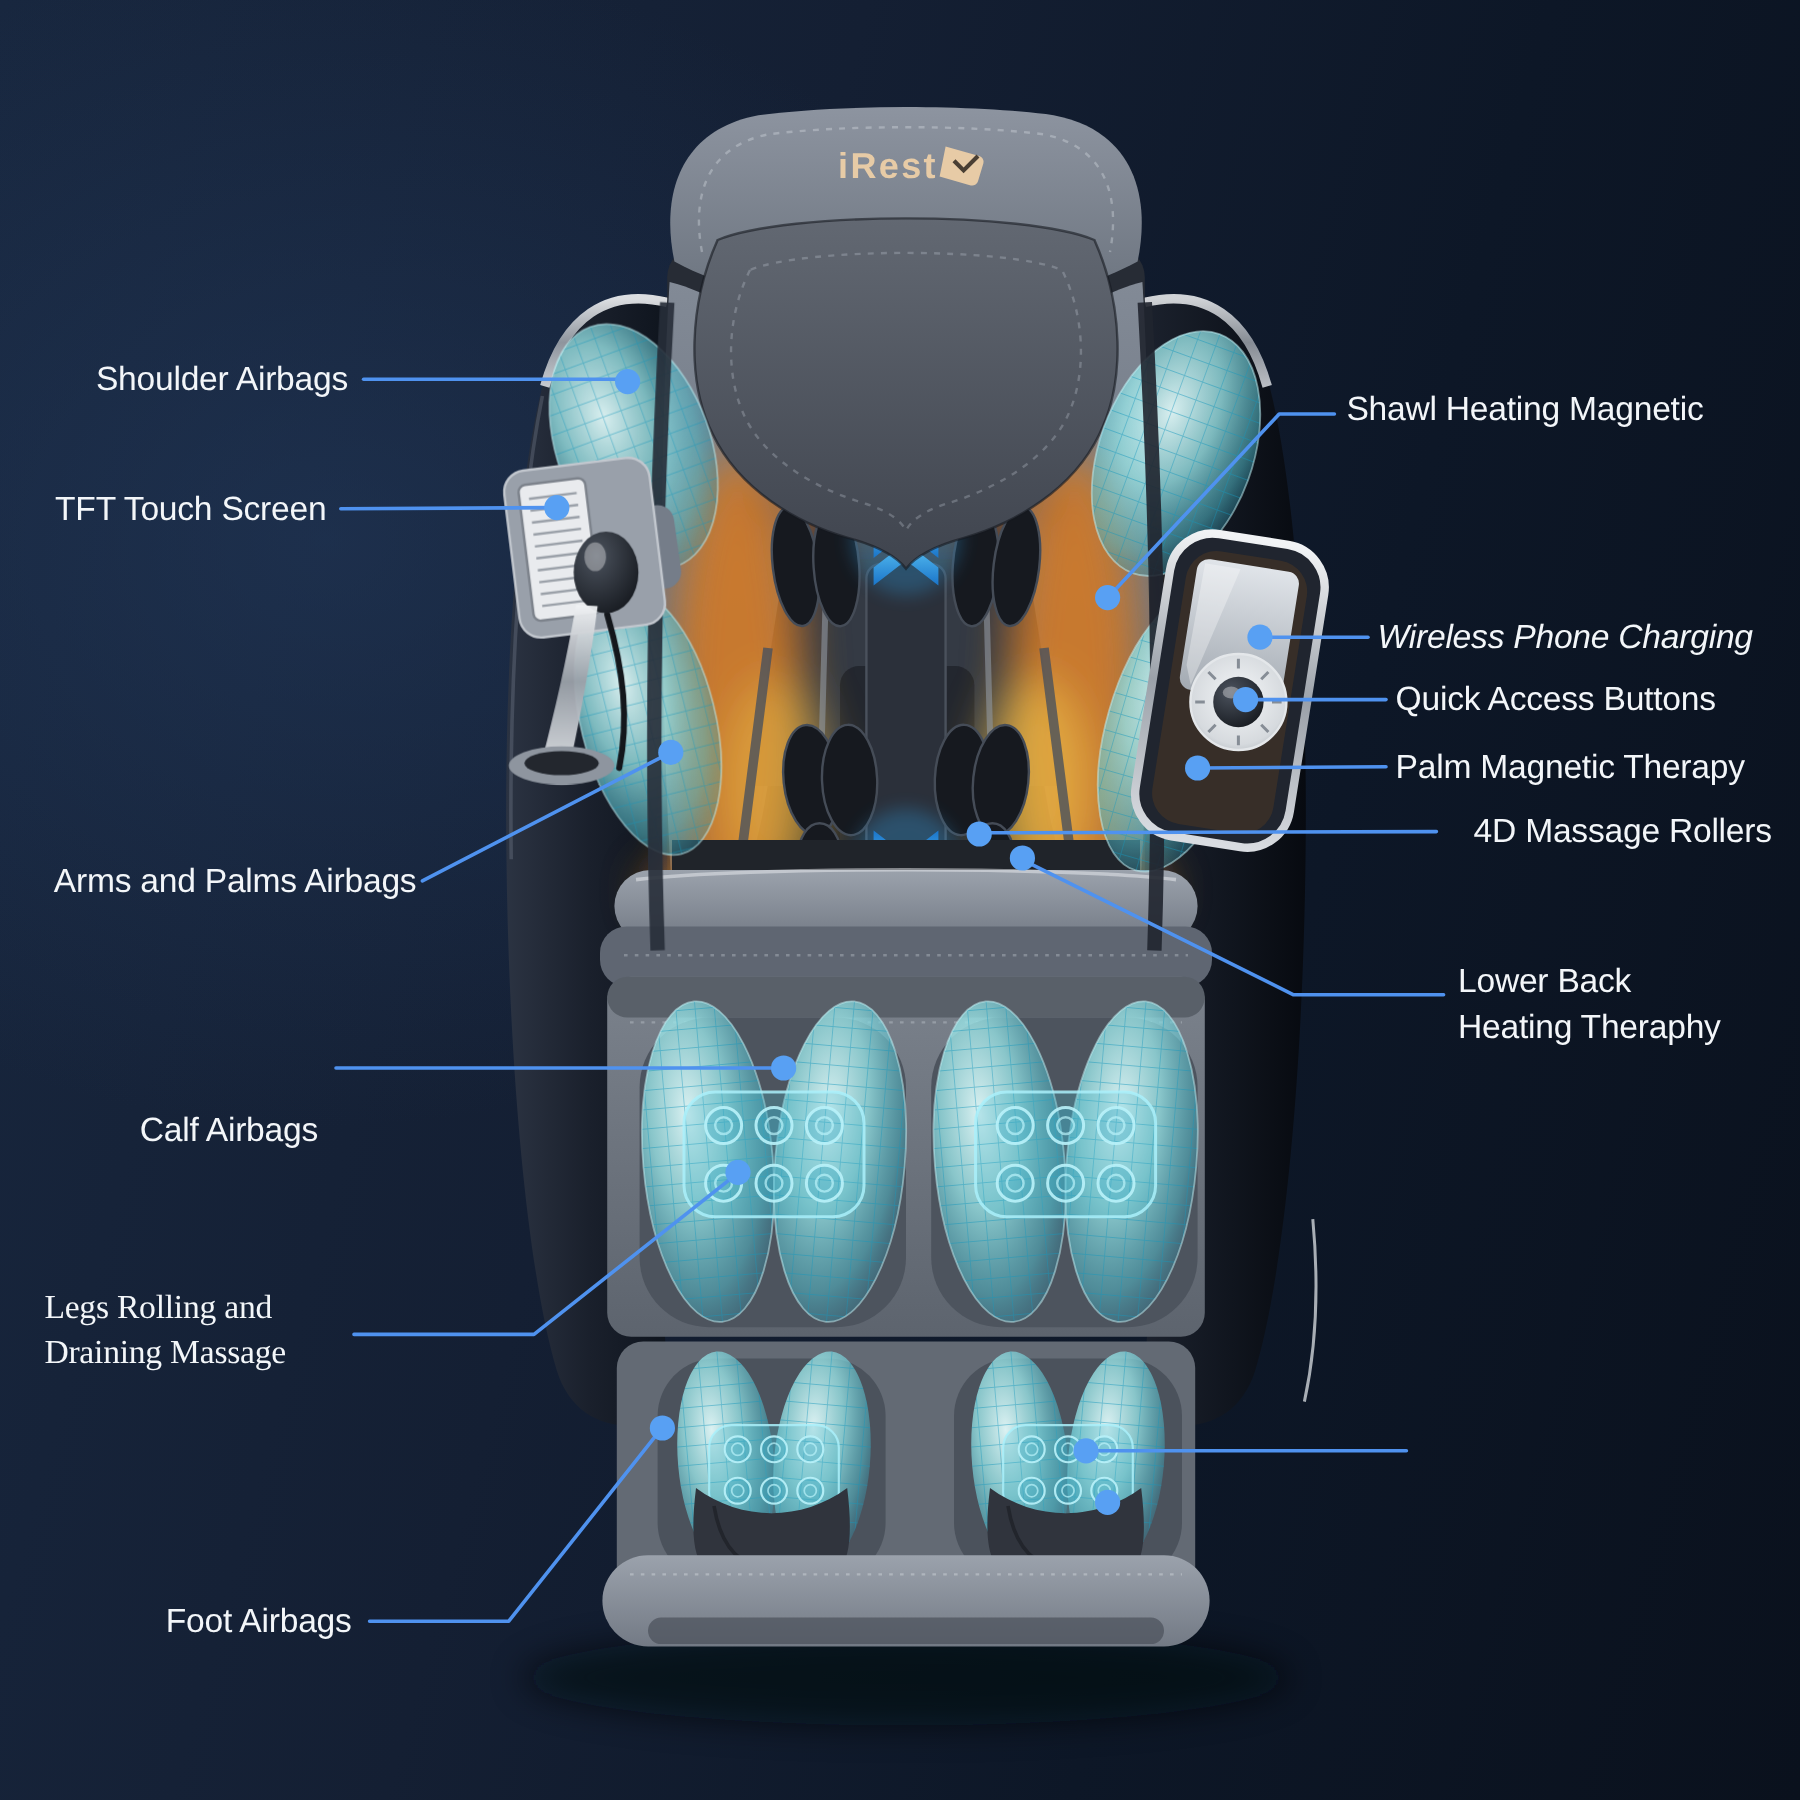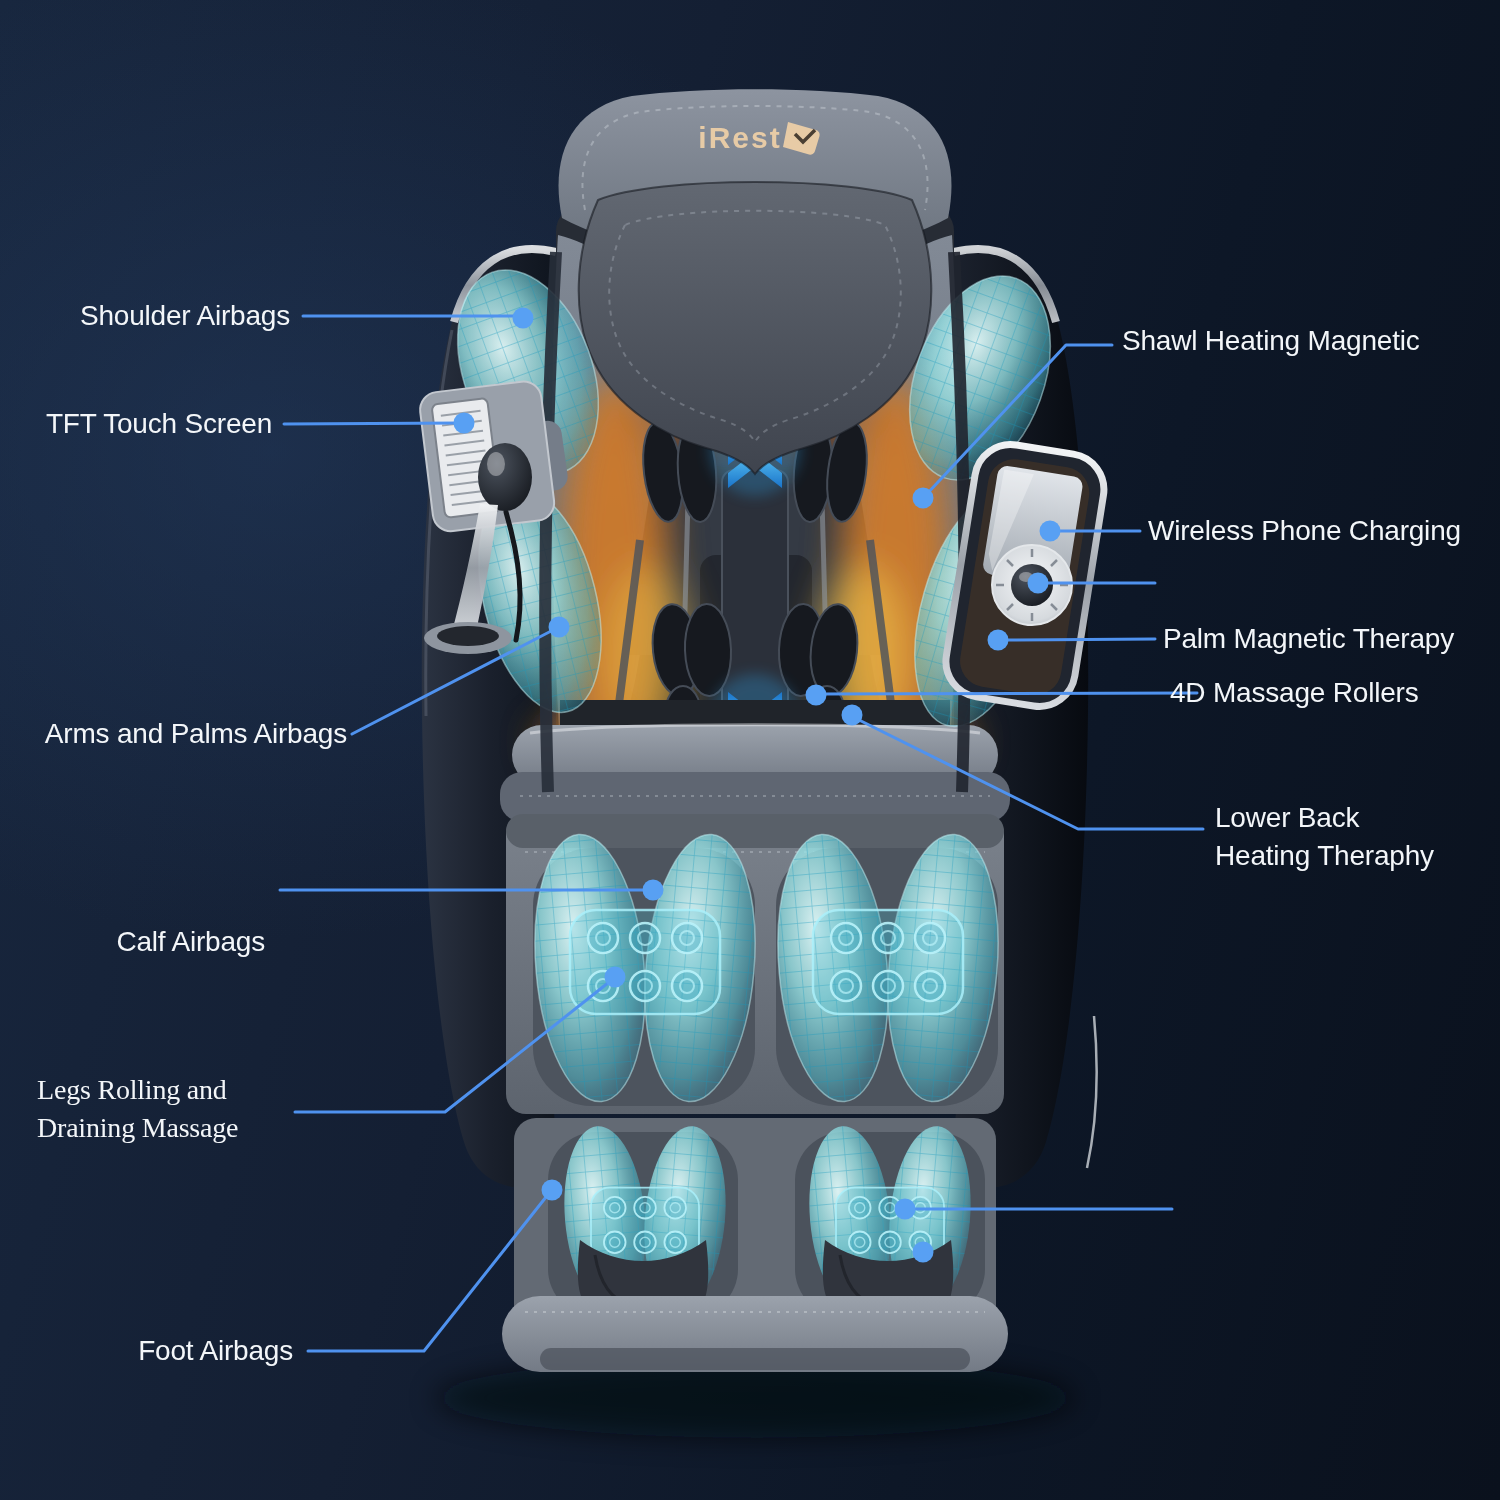--- a/index.html
+++ b/index.html
@@ -382,27 +382,30 @@
       <div class="callout" style="top: 1071px; left: 37px; color: rgb(243, 246, 249); font-family: Liberation Serif, serif;">
         <div>Legs Rolling and</div>
         <div>Draining Massage</div>
       </div>
       <div class="callout align-right" style="top: 1332px; right: 1207px; color: rgb(243, 246, 249);">
         <div>Foot Airbags</div>
       </div>
       <div class="callout" style="top: 322px; left: 1122px; color: rgb(243, 246, 249);">
         <div>Shawl Heating Magnetic</div>
       </div>
-      <div class="callout" style="top: 512px; left: 1148px; color: rgb(243, 246, 249);">
+      <div class="callout" style="top: 512px; left: 1148px; color: rgb(243, 246, 249); font-style: italic;">
         <div>Wireless Phone Charging</div>
+      </div>
+      <div class="callout" style="top: 564px; left: 1163px; color: rgb(243, 246, 249);">
+        <div>Quick Access Buttons</div>
       </div>
       <div class="callout" style="top: 620px; left: 1163px; color: rgb(243, 246, 249);">
         <div>Palm Magnetic Therapy</div>
       </div>
-      <div class="callout" style="top: 674px; left: 1170px; color: rgb(243, 246, 249); text-align: center;">
+      <div class="callout" style="top: 674px; left: 1228px; color: rgb(243, 246, 249); text-align: center;">
         <div>4D Massage Rollers</div>
       </div>
       <div class="callout" style="top: 799px; left: 1215px; color: rgb(243, 246, 249);">
         <div>Lower Back</div>
         <div>Heating Theraphy</div>
       </div>
     </div>
 
 </div>
 

